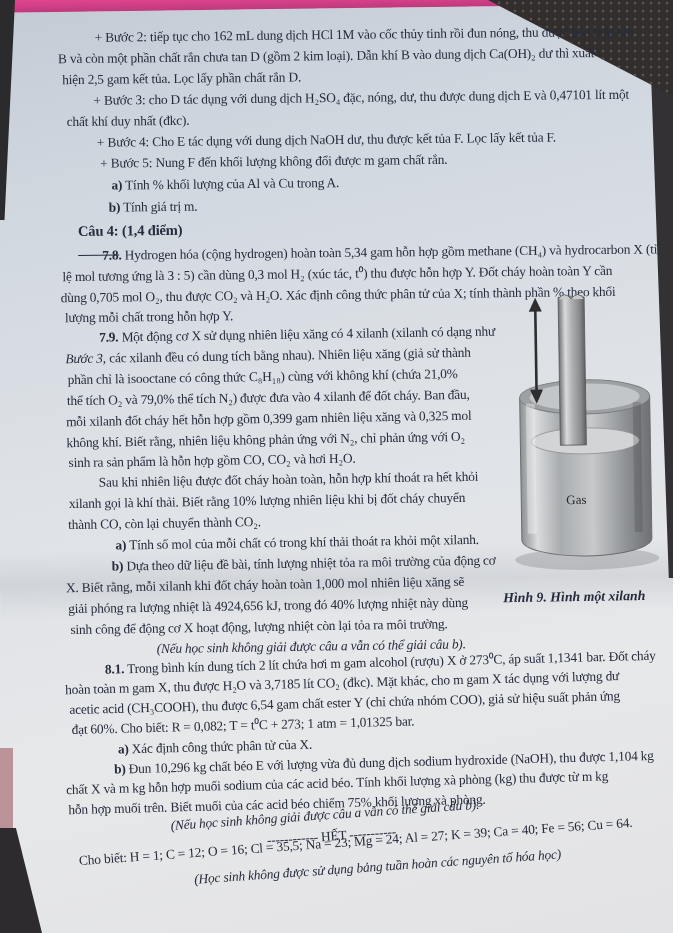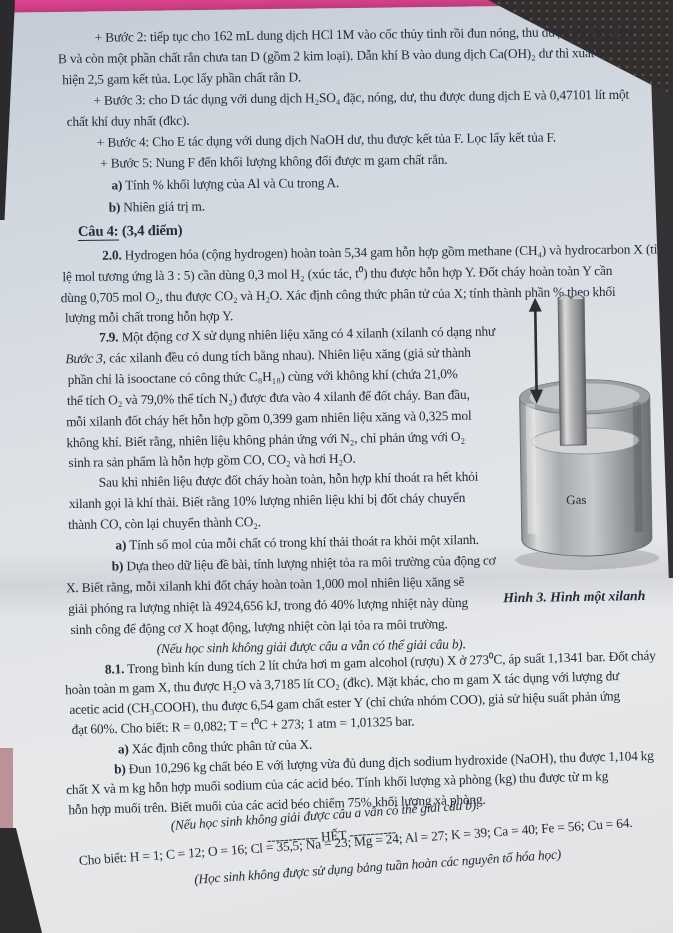--- a/index.html
+++ b/index.html
@@ -24,21 +24,21 @@
              background-image:radial-gradient(circle at 3px 3px,#5a524c 1.2px,rgba(0,0,0,0) 1.7px);
              background-size:8px 8px;
              clip-path:polygon(0 0,100% 0,100% 100%);}
   .content{position:absolute;inset:0;transform:rotate(-0.65deg);transform-origin:340px 60px;}
   .ln{position:absolute;white-space:nowrap;font-size:13.4px;letter-spacing:-0.2px;
       color:#262c3c;line-height:17px;}
   .ld{font-weight:700;}
   .ldi{font-style:italic;}
   .it{font-style:italic;}
   .hd{font-size:14.6px;font-weight:700;}
-  .hd .ul{border-bottom:1.6px solid #262c3c;padding-bottom:1px;}
+  .hd .ul{border-bottom:1.6px solid #262c3c;padding-bottom:16px;}
   .tA{transform:rotate(-0.25deg);transform-origin:0 50%;}
   .tB{transform:rotate(-0.8deg);transform-origin:0 50%;}
   .tC{transform:rotate(-3.3deg);transform-origin:0 50%;}
   .fig{position:absolute;left:503px;top:296px;}
   .figcap{position:absolute;left:497px;top:592px;white-space:nowrap;font-size:13.8px;color:#262c3c;}
   .figcap .cl{font-weight:700;font-style:italic;}
   .figcap .ct{font-style:italic;font-weight:700;}
 </style>
 </head>
 <body>
@@ -55,25 +55,25 @@
   <div class="content">
 
     <div class="ln" style="left:95px;top:26px"><span>+ Bước 2: tiếp tục cho 162 mL dung dịch HCl 1M vào cốc thủy tinh rồi đun nóng, thu được hỗn hợp khí</span></div>
     <div class="ln" style="left:58px;top:47px"><span>B và còn một phần chất rắn chưa tan D (gồm 2 kim loại). Dẫn khí B vào dung dịch Ca(OH)₂ dư thì xuất</span></div>
     <div class="ln" style="left:62px;top:68px"><span>hiện 2,5 gam kết tủa. Lọc lấy phần chất rắn D.</span></div>
     <div class="ln" style="left:93px;top:89px"><span>+ Bước 3: cho D tác dụng với dung dịch H₂SO₄ đặc, nóng, dư, thu được dung dịch E và 0,47101 lít một</span></div>
     <div class="ln" style="left:66px;top:110px"><span>chất khí duy nhất (đkc).</span></div>
     <div class="ln" style="left:96px;top:131px"><span>+ Bước 4: Cho E tác dụng với dung dịch NaOH dư, thu được kết tủa F. Lọc lấy kết tủa F.</span></div>
     <div class="ln" style="left:99px;top:152px"><span>+ Bước 5: Nung F đến khối lượng không đổi được m gam chất rắn.</span></div>
     <div class="ln" style="left:110px;top:174px"><b class="ld">a)</b><span> Tính % khối lượng của Al và Cu trong A.</span></div>
-    <div class="ln" style="left:107px;top:196px"><b class="ld">b)</b><span> Nhiên giá trị m.</span></div>
+    <div class="ln" style="left:107px;top:196px"><b class="ld">b)</b><span> Tính giá trị m.</span></div>
 
-    <div class="ln hd" style="left:76px;top:220px"><span class="ul">Câu 4:</span><span> (3,4 điểm)</span></div>
+    <div class="ln hd" style="left:76px;top:220px"><span class="ul">Câu 4:</span><span> (1,4 điểm)</span></div>
 
-    <div class="ln" style="left:100px;top:244px"><b class="ld">2.0.</b><span> Hydrogen hóa (cộng hydrogen) hoàn toàn 5,34 gam hỗn hợp gồm methane (CH₄) và hydrocarbon X (tỉ</span></div>
+    <div class="ln" style="left:100px;top:244px"><b class="ld">7.8.</b><span> Hydrogen hóa (cộng hydrogen) hoàn toàn 5,34 gam hỗn hợp gồm methane (CH₄) và hydrocarbon X (tỉ</span></div>
     <div class="ln" style="left:60px;top:265px"><span>lệ mol tương ứng là 3 : 5) cần dùng 0,3 mol H₂ (xúc tác, t⁰) thu được hỗn hợp Y. Đốt cháy hoàn toàn Y cần</span></div>
     <div class="ln" style="left:58px;top:286px"><span>dùng 0,705 mol O₂, thu được CO₂ và H₂O. Xác định công thức phân tử của X; tính thành phần % theo khối</span></div>
     <div class="ln" style="left:62px;top:306px"><span>lượng mỗi chất trong hỗn hợp Y.</span></div>
 
     <div class="ln tA" style="left:96px;top:326px"><b class="ld">7.9.</b><span> Một động cơ X sử dụng nhiên liệu xăng có 4 xilanh (xilanh có dạng như</span></div>
     <div class="ln tA" style="left:62px;top:347px"><i class="ldi">Bước 3,</i><span> các xilanh đều có dung tích bằng nhau). Nhiên liệu xăng (giả sử thành</span></div>
     <div class="ln tA" style="left:64px;top:368px"><span>phần chỉ là isooctane có công thức C₈H₁₈) cùng với không khí (chứa 21,0%</span></div>
     <div class="ln tA" style="left:63px;top:389px"><span>thể tích O₂ và 79,0% thể tích N₂) được đưa vào 4 xilanh để đốt cháy. Ban đầu,</span></div>
     <div class="ln tA" style="left:62px;top:410px"><span>mỗi xilanh đốt cháy hết hỗn hợp gồm 0,399 gam nhiên liệu xăng và 0,325 mol</span></div>
     <div class="ln tA" style="left:62px;top:431px"><span>không khí. Biết rằng, nhiên liệu không phản ứng với N₂, chỉ phản ứng với O₂</span></div>
@@ -115,21 +115,21 @@
       <path d="M53 6 Q59.5 -3 66 6 Q72.5 -3 79 6" fill="#c9cacc" stroke="#55565a" stroke-width="0.8"></path>
       <rect x="19" y="110" width="9" height="130" fill="#ffffff" opacity="0.35"></rect>
       <rect x="126" y="110" width="8" height="130" fill="#3c3d40" opacity="0.25"></rect>
       <g>
         <line x1="30" y1="16" x2="30" y2="98" stroke="#2e2e30" stroke-width="2.6"></line>
         <polygon points="30,4 23.5,18 36.5,18" fill="#2e2e30"></polygon>
         <polygon points="30,110 23.5,96 36.5,96" fill="#2e2e30"></polygon>
       </g>
       <text x="58" y="211" font-size="13" fill="#26282c">Gas</text>
     </svg>
-    <div class="figcap tA"><span class="cl">Hình 3</span><span class="ct">. Hình một xilanh</span></div>
+    <div class="figcap tA"><span class="cl">Hình 9</span><span class="ct">. Hình một xilanh</span></div>
 
     <div class="ln tB" style="left:98px;top:658px"><b class="ld">8.1.</b><span> Trong bình kín dung tích 2 lít chứa hơi m gam alcohol (rượu) X ở 273⁰C, áp suất 1,1341 bar. Đốt cháy</span></div>
     <div class="ln tB" style="left:58px;top:678px"><span>hoàn toàn m gam X, thu được H₂O và 3,7185 lít CO₂ (đkc). Mặt khác, cho m gam X tác dụng với lượng dư</span></div>
     <div class="ln tB" style="left:62px;top:698px"><span>acetic acid (CH₃COOH), thu được 6,54 gam chất ester Y (chỉ chứa nhóm COO), giả sử hiệu suất phản ứng</span></div>
     <div class="ln tB" style="left:64px;top:718px"><span>đạt 60%. Cho biết: R = 0,082; T = t⁰C + 273; 1 atm = 1,01325 bar.</span></div>
     <div class="ln tB" style="left:110px;top:738px"><b class="ld">a)</b><span> Xác định công thức phân tử của X.</span></div>
     <div class="ln tB" style="left:106px;top:758px"><b class="ld">b)</b><span> Đun 10,296 kg chất béo E với lượng vừa đủ dung dịch sodium hydroxide (NaOH), thu được 1,104 kg</span></div>
     <div class="ln tB" style="left:58px;top:778px"><span>chất X và m kg hỗn hợp muối sodium của các acid béo. Tính khối lượng xà phòng (kg) thu được từ m kg</span></div>
     <div class="ln tB" style="left:60px;top:798px"><span>hỗn hợp muối trên. Biết muối của các acid béo chiếm 75% khối lượng xà phòng.</span></div>
 

